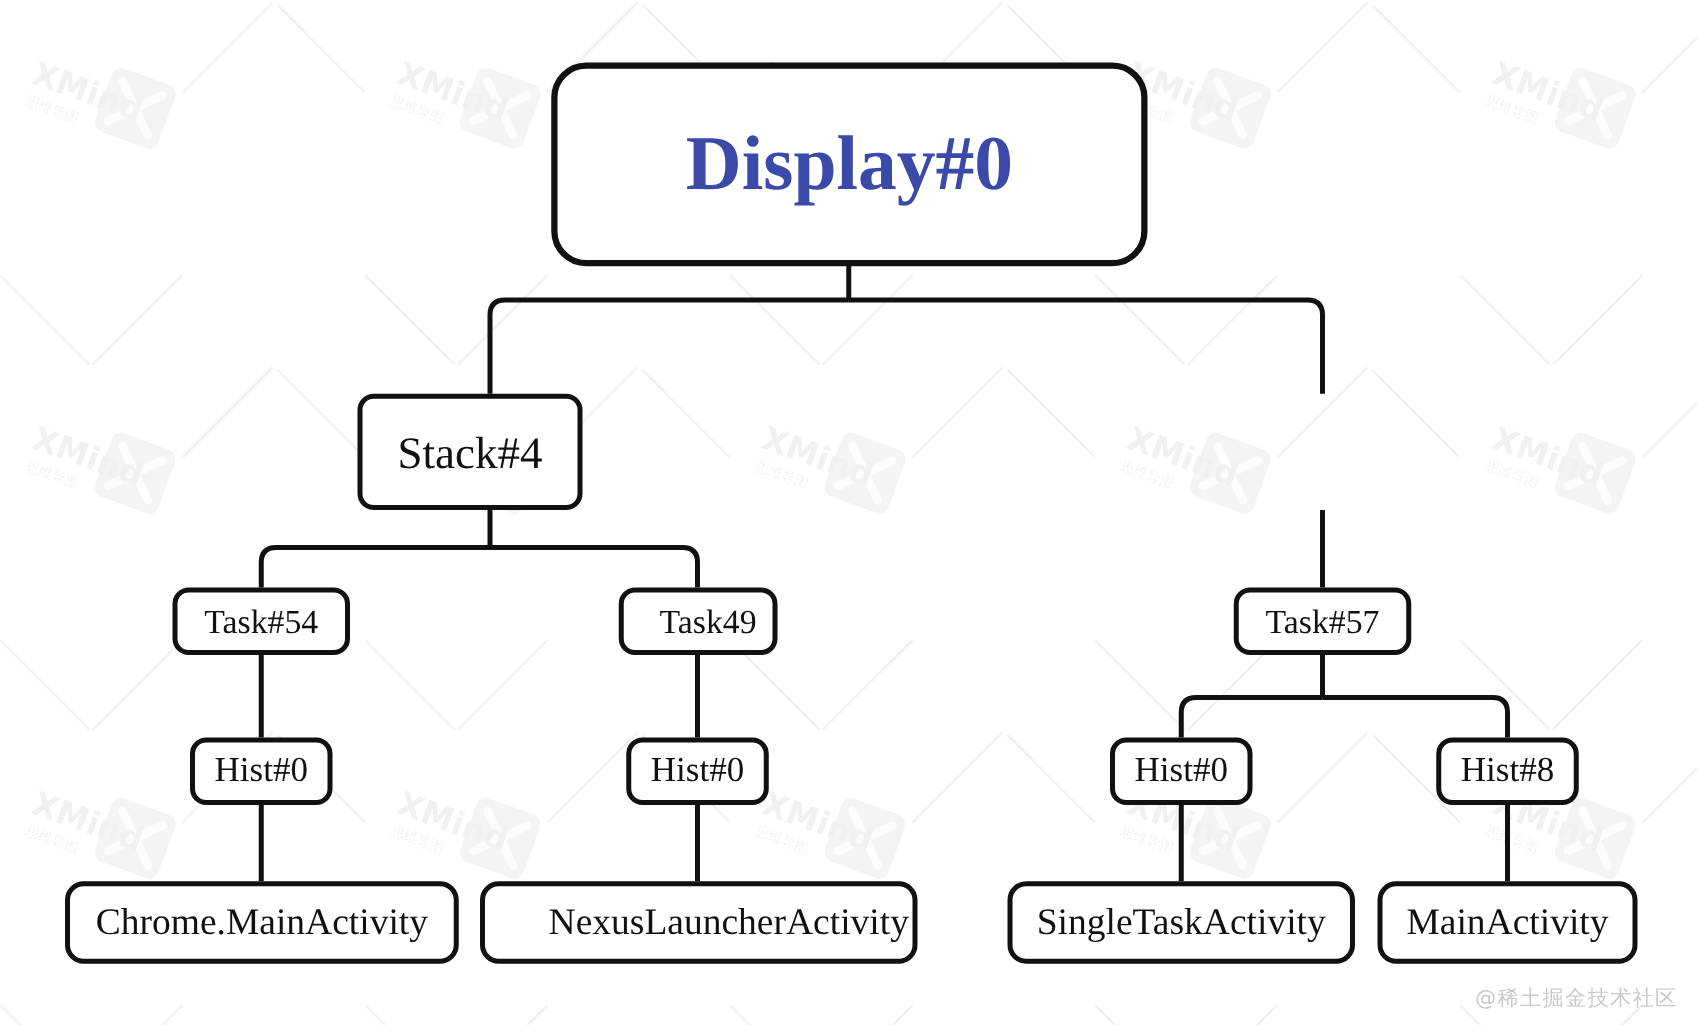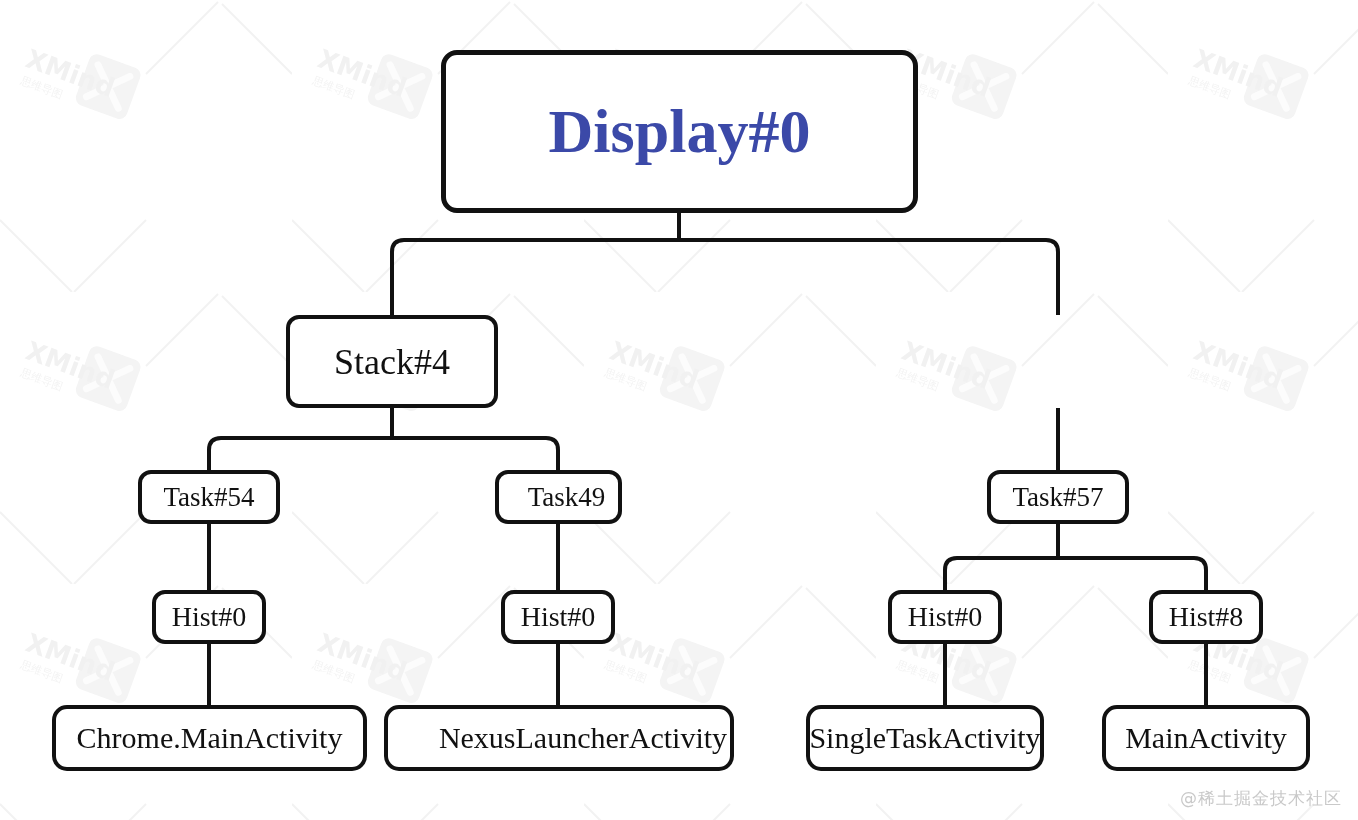--- a/index.html
+++ b/index.html
@@ -38,21 +38,21 @@
     border: 4px solid #111111;
     border-radius: 13px;
     display: flex;
     align-items: center;
     justify-content: center;
     color: #111111;
     white-space: nowrap;
   }
   .node.root {
     border-width: 5px;
-    border-radius: 16px;
+    border-radius: 28px;
     font-weight: bold;
     font-size: 62px;
     letter-spacing: 0px;
   }
   .node.stack   { font-size: 36px; }
   .node.task    { font-size: 27px; }
   .node.hist    { font-size: 28px; }
   .node.leaf    { font-size: 30px; border-radius: 15px; }
 
   #corner-watermark {
@@ -119,21 +119,21 @@
       <path d="M 558 644 L 558 705"></path>
       <path d="M 945 644 L 945 705"></path>
       <path d="M 1206 644 L 1206 705"></path>
     </g>
   </svg>
 
   <div class="node root" style="left:441px; top:50px; width:477px; height:163px;">
     <span style="color:#3b49a8;">Display#0</span>
   </div>
 
-  <div class="node stack" style="left:286px; top:315px; width:212px; height:93px;justify-content:center;">
+  <div class="node stack" style="left:286px; top:315px; width:180px; height:93px;justify-content:center;">
     <span>Stack#4</span>
   </div>
 
 
   <div class="node task" style="left:138px; top:470px; width:142px; height:54px;">
     <span>Task#54</span>
   </div>
 
   <div class="node task" style="left:495px; top:470px; width:127px; height:54px;padding-left:16px;">
     <span>Task49</span>
@@ -160,21 +160,21 @@
   </div>
 
   <div class="node leaf" style="left:52px; top:705px; width:315px; height:66px;">
     <span>Chrome.MainActivity</span>
   </div>
 
   <div class="node leaf" style="left:384px; top:705px; width:350px; height:66px;padding-left:48px;">
     <span>NexusLauncherActivity</span>
   </div>
 
-  <div class="node leaf" style="left:806px; top:705px; width:238px; height:66px;">
+  <div class="node leaf" style="left:806px; top:705px; width:278px; height:66px;">
     <span>SingleTaskActivity</span>
   </div>
 
   <div class="node leaf" style="left:1102px; top:705px; width:208px; height:66px;">
     <span>MainActivity</span>
   </div>
 
   <div id="corner-watermark">@稀土掘金技术社区</div>
 
 </div>

